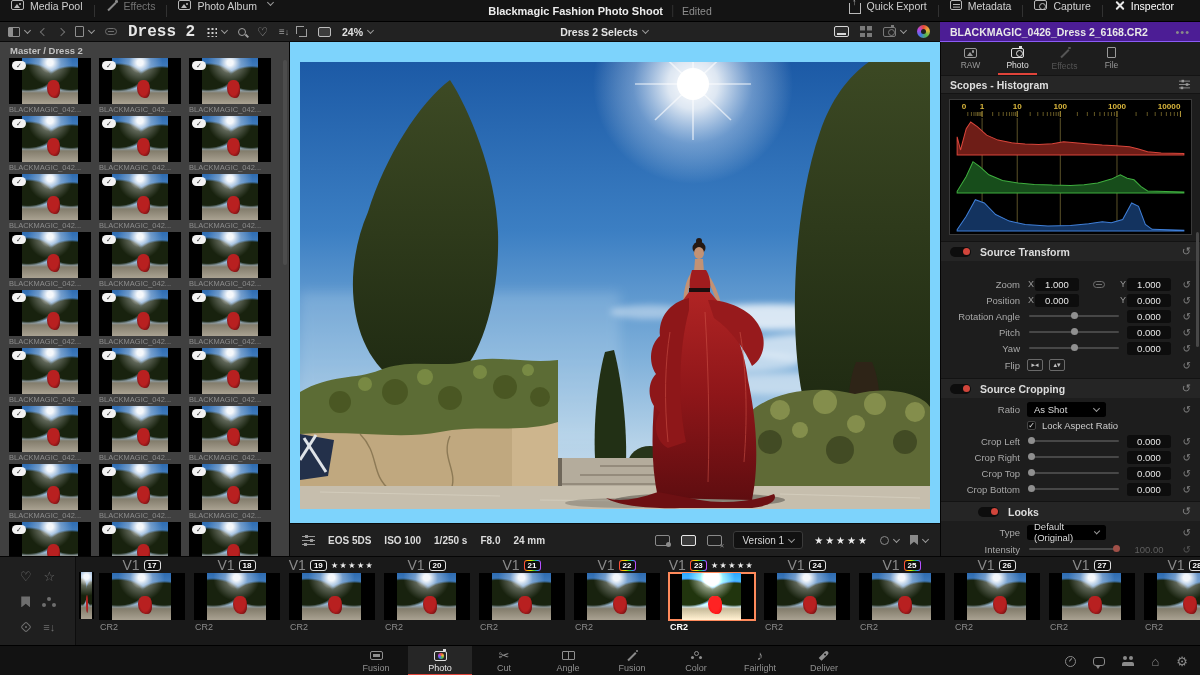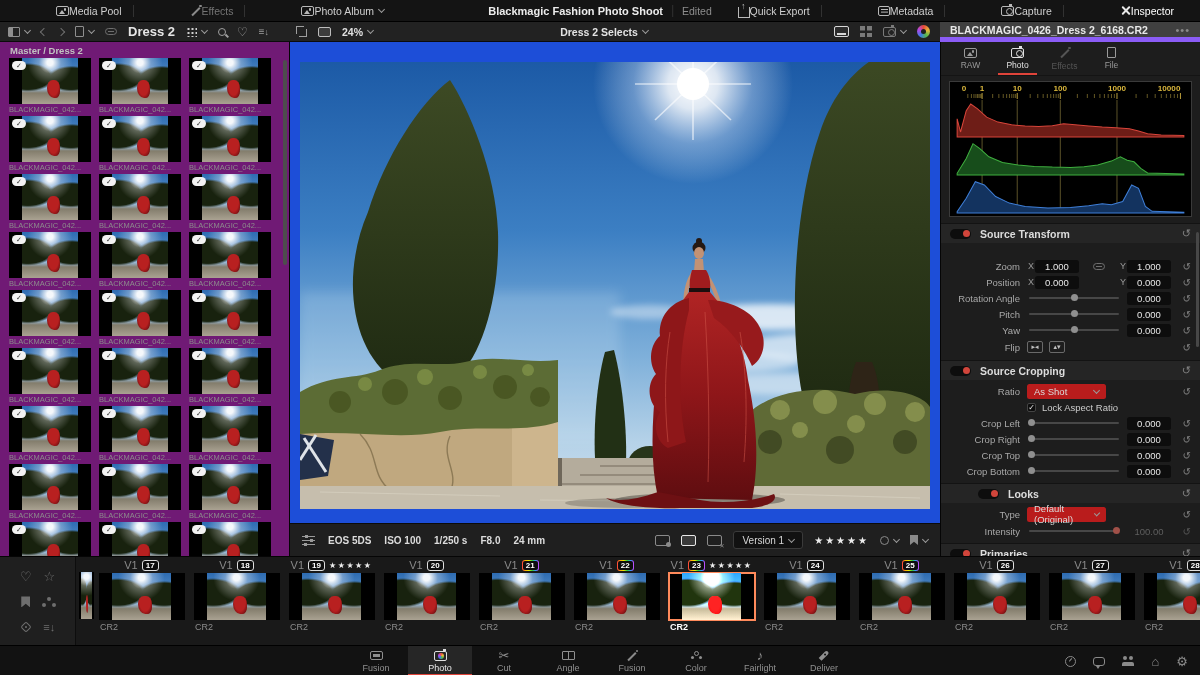--- a/index.html
+++ b/index.html
@@ -3,21 +3,21 @@
 <meta charset="utf-8">
 <style>
   * { margin:0; padding:0; box-sizing:border-box; }
   html,body { width:1200px; height:675px; background:#101010; font-family:"Liberation Sans",sans-serif; overflow:hidden; position:relative; color:#c8c8c8; }
   .flex { display:flex; align-items:center; }
   .chev { display:inline-block; width:5px; height:5px; border-right:1.2px solid #9a9a9a; border-bottom:1.2px solid #9a9a9a; transform:rotate(45deg); margin-left:5px; margin-bottom:2px; }
   .vdiv { width:1px; height:12px; background:#323232; }
 
   
   #topbar { position:absolute; left:0; top:0; width:1200px; height:22px; background:#141414; border-bottom:1px solid #000; display:flex; align-items:center; }
-  .tb-item { display:flex; align-items:center; font-size:10.5px; color:#cfcfcf; padding:0 11px; height:100%;margin-left:45px; }
+  .tb-item { display:flex; gap:6px; font-size:10.5px; color:#cfcfcf; padding:0 11px; height:100%; }
   .tb-item.dim { color:#747474; }
   #topbar-center { position:absolute; left:50%; transform:translateX(-50%); display:flex; align-items:center; gap:9px; }
   #topbar-center .title { font-size:11px; font-weight:bold; color:#ececec; }
   #topbar-center .edited { font-size:10.5px; color:#8d8d8d; }
   #topbar-right { position:absolute; right:15px; top:0; height:100%; display:flex; align-items:center; }
   #topbar-right .tb-item.active { color:#fff; }
 
   .ic-pic { width:13px; height:10px; border:1px solid #b9b9b9; border-radius:2px; position:relative; }
   .ic-pic::after { content:""; position:absolute; left:2px; bottom:1px; border-left:3px solid transparent; border-right:3px solid transparent; border-bottom:4px solid #b9b9b9; }
   .ic-pic::before { content:""; position:absolute; right:2px; top:1.5px; width:2.5px; height:2.5px; border-radius:50%; background:#b9b9b9; }
@@ -40,21 +40,21 @@
   #subbar { position:absolute; left:0; top:22px; width:940px; height:20px; background:#222222; border-bottom:1px solid #0b0b0b; }
   #subbar .grp { position:absolute; top:0; height:100%; display:flex; align-items:center; gap:11px; }
   .ic-panel { width:12px; height:10px; border:1px solid #8f8f8f; border-radius:1px; position:relative; }
   .ic-panel::after { content:""; position:absolute; left:0; top:0; width:4px; height:8px; background:#8f8f8f; }
   .nav-arrow { width:6px; height:6px; border-left:1.4px solid #6f6f6f; border-bottom:1.4px solid #6f6f6f; }
   .nav-arrow.prev { transform:rotate(45deg); }
   .nav-arrow.next { transform:rotate(-135deg); }
   .ic-doc { width:9px; height:11px; border:1px solid #8f8f8f; border-radius:1px; }
   .ic-link { width:12px; height:7px; border:1px solid #6f6f6f; border-radius:4px; position:relative; }
   .ic-link::after { content:""; position:absolute; left:2px; right:2px; top:2px; height:1px; background:#6f6f6f; }
-  .album-name { font-size:13px; font-weight:bold; color:#e6e6e6; }
+  .album-name { font-size:16px; font-weight:bold; color:#e6e6e6;font-family:Liberation Mono, monospace; }
   .ic-grid { width:11px; height:11px; background-image:radial-gradient(circle,#cfcfcf 1px,transparent 1.3px); background-size:4px 4px; background-position:0.5px 1px; }
   .ic-search { width:8px; height:8px; border:1.4px solid #9f9f9f; border-radius:50%; position:relative; }
   .ic-search::after { content:""; position:absolute; left:6px; top:6px; width:4px; height:1.6px; background:#9f9f9f; transform:rotate(45deg); }
   .glyph { font-size:12px; color:#9f9f9f; line-height:1; }
   .ic-sortg { font-size:10px; color:#9f9f9f; }
   .ic-sortg b { font-weight:normal; font-size:9px; }
   .ic-cropf { width:11px; height:11px; position:relative; }
   .ic-cropf::before { content:""; position:absolute; left:0; top:0; width:7px; height:7px; border-left:1.3px solid #9f9f9f; border-top:1.3px solid #9f9f9f; }
   .ic-cropf::after { content:""; position:absolute; right:0; bottom:0; width:7px; height:7px; border-right:1.3px solid #9f9f9f; border-bottom:1.3px solid #9f9f9f; }
   .ic-imgbox { width:13px; height:10px; border:1px solid #bdbdbd; border-radius:2px; background:#3c3c3c; }
@@ -62,47 +62,47 @@
   .viewer-title { font-size:10.5px; font-weight:bold; color:#e3e3e3; }
   .ic-single { width:15px; height:11px; border:1px solid #d8d8d8; border-radius:2px; position:relative; background:#2c2c2c; }
   .ic-single::after { content:""; position:absolute; left:2px; right:2px; bottom:1.5px; height:2px; background:#d8d8d8; }
   .ic-multigrid { width:12px; height:11px; background-image:linear-gradient(#7a7a7a 0 0),linear-gradient(#7a7a7a 0 0),linear-gradient(#7a7a7a 0 0),linear-gradient(#7a7a7a 0 0); background-size:5px 4.5px; background-position:0 0,7px 0,0 6.5px,7px 6.5px; background-repeat:no-repeat; }
   .ic-cam.dim,.ic-cam.dim::before { border-color:#7a7a7a; }
   .ic-cam.dim::after { background:#7a7a7a; }
   .ic-wheel { width:13px; height:13px; border-radius:50%; background:conic-gradient(#e84a3a,#e8b43a,#56b84a,#3a7ae8,#b04ae8,#e84a3a); position:relative; }
   .ic-wheel::after { content:""; position:absolute; left:4px; top:4px; width:5px; height:5px; border-radius:50%; background:#1f1f1f; }
 
   
-  #panel-header { position:absolute; left:940px; top:22px; width:260px; height:20px; background:#404040; border-bottom:5px solid #8b5cf6; display:flex; align-items:center; padding:0 10px; }
+  #panel-header { position:absolute; left:940px; top:22px; width:260px; height:20px; background:#4c1d95; border-bottom:1px solid #8b5cf6; display:flex; align-items:center; padding:0 10px; }
   #panel-header .fname { font-size:10.5px; font-weight:bold; color:#e8e8e8; white-space:nowrap; overflow:hidden; }
   #panel-header .menu { margin-left:auto; color:#8a8a8a; font-size:11px; letter-spacing:1px; }
 
   
-  #sidebar { position:absolute; left:0; top:42px; width:290px; height:514px; background:#701a75; border-right:1px solid #050505; overflow:hidden; }
+  #sidebar { position:absolute; left:0; top:42px; width:290px; height:514px; background:#404040; border-right:1px solid #050505; overflow:hidden; }
   #breadcrumb { height:16px; display:flex; align-items:center; padding-left:10px; font-size:9.5px; font-weight:bold; color:#c2c2c2; }
   #thumb-grid { position:absolute; left:9px; top:16px; width:264px; display:flex; flex-wrap:wrap; column-gap:8px; }
   .thumb-cell { width:82px; margin-bottom:0; }
   .thumb-img { width:82px; height:46px; background:#000; position:relative; overflow:hidden; }
   .thumb-label { height:12px; line-height:12px; font-size:7.5px; color:#8d8d8d; white-space:nowrap; overflow:hidden; }
   .cloud-badge { position:absolute; left:3px; top:3px; width:14px; height:9px; background:#f2f2f2; border-radius:5px; font-size:7px; color:#333; display:flex; align-items:center; justify-content:center; z-index:3; }
   #sidebar-scroll { position:absolute; right:2px; top:18px; width:4px; height:205px; background:#4d4d4d; border-radius:2px; }
 
   
   .mini-photo::before { content:""; position:absolute; left:16%; right:16%; top:0; bottom:0;
     background:
       radial-gradient(circle at 50% 10%, rgba(255,255,255,.95) 6%, rgba(255,255,255,.3) 22%, rgba(255,255,255,0) 45%),
       radial-gradient(ellipse at 88% 45%, #18220e 0 30%, rgba(24,34,14,0) 36%),
       radial-gradient(ellipse at 10% 42%, #18220e 0 32%, rgba(24,34,14,0) 38%),
       linear-gradient(180deg, #2e6cb2 0%, #568fc9 42%, #97b9d8 66%, #837d6c 76%, #aaa292 100%);
   }
   .mini-photo::after { content:""; position:absolute; left:46%; top:48%; width:16%; height:40%;
     background:radial-gradient(ellipse at 50% 28%, #b82020 0 55%, #7c1214 80%, rgba(124,18,20,0) 100%); border-radius:45% 45% 35% 55%; }
 
   
-  #viewer { position:absolute; left:290px; top:42px; width:650px; height:514px; background:#1d4ed8; }
+  #viewer { position:absolute; left:290px; top:42px; width:650px; height:514px; background:#7dd3fc; }
   #photo { position:absolute; left:10px; top:20px; width:630px; height:447px; background:#000; }
   #viewer-toolbar { position:absolute; left:0; bottom:0; width:650px; height:33px; background:#1f1f1f; border-top:1px solid #0b0b0b; display:flex; align-items:center; padding:0 12px; gap:13px; }
   .ic-adjust { width:13px; height:11px; background:linear-gradient(#9a9a9a 0 0),linear-gradient(#9a9a9a 0 0),linear-gradient(#9a9a9a 0 0); background-size:13px 1.4px; background-position:0 1px,0 5px,0 9px; background-repeat:no-repeat; position:relative; }
   .ic-adjust::after { content:""; position:absolute; left:3px; top:0; width:2.5px; height:3px; background:#9a9a9a; box-shadow:5px 4px 0 #9a9a9a,-1px 8px 0 #9a9a9a; }
   .exif { font-size:10px; font-weight:bold; color:#dcdcdc; }
   #vt-right { margin-left:auto; display:flex; align-items:center; gap:11px; }
   .ic-imgsm { width:15px; height:11px; border:1px solid #8a8a8a; border-radius:2px; position:relative; }
   .ic-imgsm.badge::after { content:""; position:absolute; right:-2px; bottom:-2px; width:5px; height:5px; border-radius:50%; background:#8a8a8a; }
   .ic-imgsm.on { border-color:#e8e8e8; background:#3a3a3a; }
   .ic-imgsm.x::after { content:"✕"; position:absolute; right:-3px; bottom:-4px; font-size:6px; color:#8a8a8a; }
@@ -140,41 +140,41 @@
   .axis { width:8px; text-align:center; color:#9a9a9a; font-size:9px; flex:none; }
   .vbox { background:#0d0d0d; border-radius:2.5px; color:#e8e8e8; font-size:9.5px; width:44px; height:13px; line-height:13px; text-align:center; flex:none; }
   .vbox.dim { background:transparent; color:#5f5f5f; }
   .gap { flex:1; }
   .slider { flex:1; height:2px; background:#474747; border-radius:1px; position:relative; margin:0 8px 0 2px; }
   .knob { position:absolute; top:-3px; width:7px; height:7px; border-radius:50%; background:#8f8f8f; }
   .knob.mid { left:calc(50% - 3.5px); }
   .knob.start { left:-1px; }
   .knob.end { right:-1px; background:#a05048; }
   .row-reset { width:14px; text-align:right; color:#828282; font-size:10px; flex:none; margin-left:6px; }
-  .ddp { background:#b91c1c; border-radius:2.5px; height:15px; display:flex; align-items:center; padding:0 7px; color:#dcdcdc; font-size:9.5px; flex:1; }
+  .ddp { background:#000000; border-radius:2.5px; height:15px; display:flex; align-items:center; padding:0 7px; color:#dcdcdc; font-size:9.5px; flex:1; }
   .ddp .chev { margin-left:auto; }
   .flipbtn { width:16px; height:12px; border:1px solid #6a6a6a; border-radius:2px; color:#c0c0c0; font-size:7px; display:flex; align-items:center; justify-content:center; margin-right:6px; }
   .cbx { width:9px; height:9px; background:#0d0d0d; border:1px solid #444; border-radius:2px; color:#e8e8e8; font-size:8px; line-height:8px; text-align:center; margin-right:6px; flex:none; }
   .cbx-label { font-size:9.5px; color:#cccccc; }
   #insp-scroll { position:absolute; right:1px; top:190px; width:3px; height:115px; background:#474747; border-radius:2px; }
 
   
   #filmstrip { position:absolute; left:0; top:556px; width:1200px; height:89px; background:#191919; border-top:1px solid #050505; overflow:hidden; }
   #film-icons { position:absolute; left:0; top:0; width:76px; height:89px; background:#1f1f1f; border-right:1px solid #0d0d0d; display:grid; grid-template-columns:1fr 1fr; justify-items:center; align-items:center; padding:6px 14px; }
   #film-icons .fi { color:#6e6e6e; font-size:13px; line-height:1; }
   .ic-bmark2 { width:9px; height:11px; background:#6e6e6e; clip-path:polygon(0 0,100% 0,100% 100%,50% 66%,0 100%); }
   .ic-trefoil { width:4px; height:4px; border-radius:50%; background:#6e6e6e; box-shadow:-5px 6px 0 #6e6e6e,5px 6px 0 #6e6e6e; margin-bottom:6px; }
   .ic-tag { width:8px; height:8px; border:1px solid #6e6e6e; border-radius:2px; transform:rotate(45deg); position:relative; }
   .ic-tag::after { content:""; position:absolute; left:1.5px; top:1.5px; width:2px; height:2px; border-radius:50%; background:#6e6e6e; }
   .ic-sort2 { color:#6e6e6e; font-size:11px; }
   #film-items { position:absolute; left:77px; top:0; height:89px; display:flex; padding-left:2px; }
   .film-sliver { width:15px; height:47px; margin-top:15px; background:#000; position:relative; overflow:hidden; flex:none; }
   .film-cell { width:95px; flex:none; padding-top:1px; }
   .film-head { height:14px; display:flex; align-items:center; justify-content:center; gap:4px; }
-  .film-v { font-size:11px; color:#8a8a8a; }
+  .film-v { font-size:14px; color:#8a8a8a; }
   .film-badge { min-width:17px; height:11px; border:1px solid #dedede; border-radius:3px; background:#0d0d0d; color:#fff; font-size:8px; font-weight:bold; display:inline-flex; align-items:center; justify-content:center; padding:0 2px; }
   .film-badge.rainbow { border:1px solid transparent; background:linear-gradient(#0d0d0d,#0d0d0d) padding-box, linear-gradient(90deg,#ff4040,#ffaa00,#eaea00,#33cc33,#3399ff,#cc44ff) border-box; }
   .film-stars { font-size:8px; color:#ececec; letter-spacing:1.5px; }
   .film-img { width:86px; height:47px; margin:1px auto 0 auto; background:#000; position:relative; overflow:hidden; }
   .film-type { height:14px; line-height:14px; font-size:9px; color:#8d8d8d; padding-left:6px; }
   .film-cell.selected .film-img { outline:2px solid #ff6048; outline-offset:-1px; filter:brightness(1.5) saturate(1.3); }
   .film-cell.selected .film-type { color:#fff; font-weight:bold; }
 
   
   #bottombar { position:absolute; left:0; top:645px; width:1200px; height:30px; background:#121212; border-top:1px solid #000; }
@@ -641,20 +641,24 @@
     <div class="insp-tab disabled">
         <span class="ic-wand"></span>
         <span class="tlabel">Effects</span>
       </div>
     <div class="insp-tab">
         <span class="ic-doc" style="border-color:currentColor"></span>
         <span class="tlabel">File</span>
       </div>
   </div>
 
+  <div id="scopes-header">
+    <span class="stitle">Scopes - Histogram</span>
+    <span class="ic-adjust"></span>
+  </div>
   <div id="hist-wrap">
     <svg id="hist-svg" width="100%" height="100%" viewBox="0 0 236 134" preserveAspectRatio="none">
         <text x="11.440000000000001" y="9" fill="#d9b63c" font-size="8" font-weight="bold" font-family="Liberation Sans, sans-serif" text-anchor="start">0</text>
         <text x="31.42" y="9" fill="#d9b63c" font-size="8" font-weight="bold" font-family="Liberation Sans, sans-serif" text-anchor="middle">1</text>
         <text x="65.83000000000001" y="9" fill="#d9b63c" font-size="8" font-weight="bold" font-family="Liberation Sans, sans-serif" text-anchor="middle">10</text>
         <text x="108.01" y="9" fill="#d9b63c" font-size="8" font-weight="bold" font-family="Liberation Sans, sans-serif" text-anchor="middle">100</text>
         <text x="163.51" y="9" fill="#d9b63c" font-size="8" font-weight="bold" font-family="Liberation Sans, sans-serif" text-anchor="middle">1000</text>
         <text x="225.67" y="9" fill="#d9b63c" font-size="8" font-weight="bold" font-family="Liberation Sans, sans-serif" text-anchor="end">10000</text>
         <line x1="17.454579313366345" y1="12" x2="17.454579313366345" y2="16" stroke="#8f7d33" stroke-width="0.7"></line>
         <line x1="20.972882669298855" y1="12" x2="20.972882669298855" y2="16" stroke="#8f7d33" stroke-width="0.7"></line>

